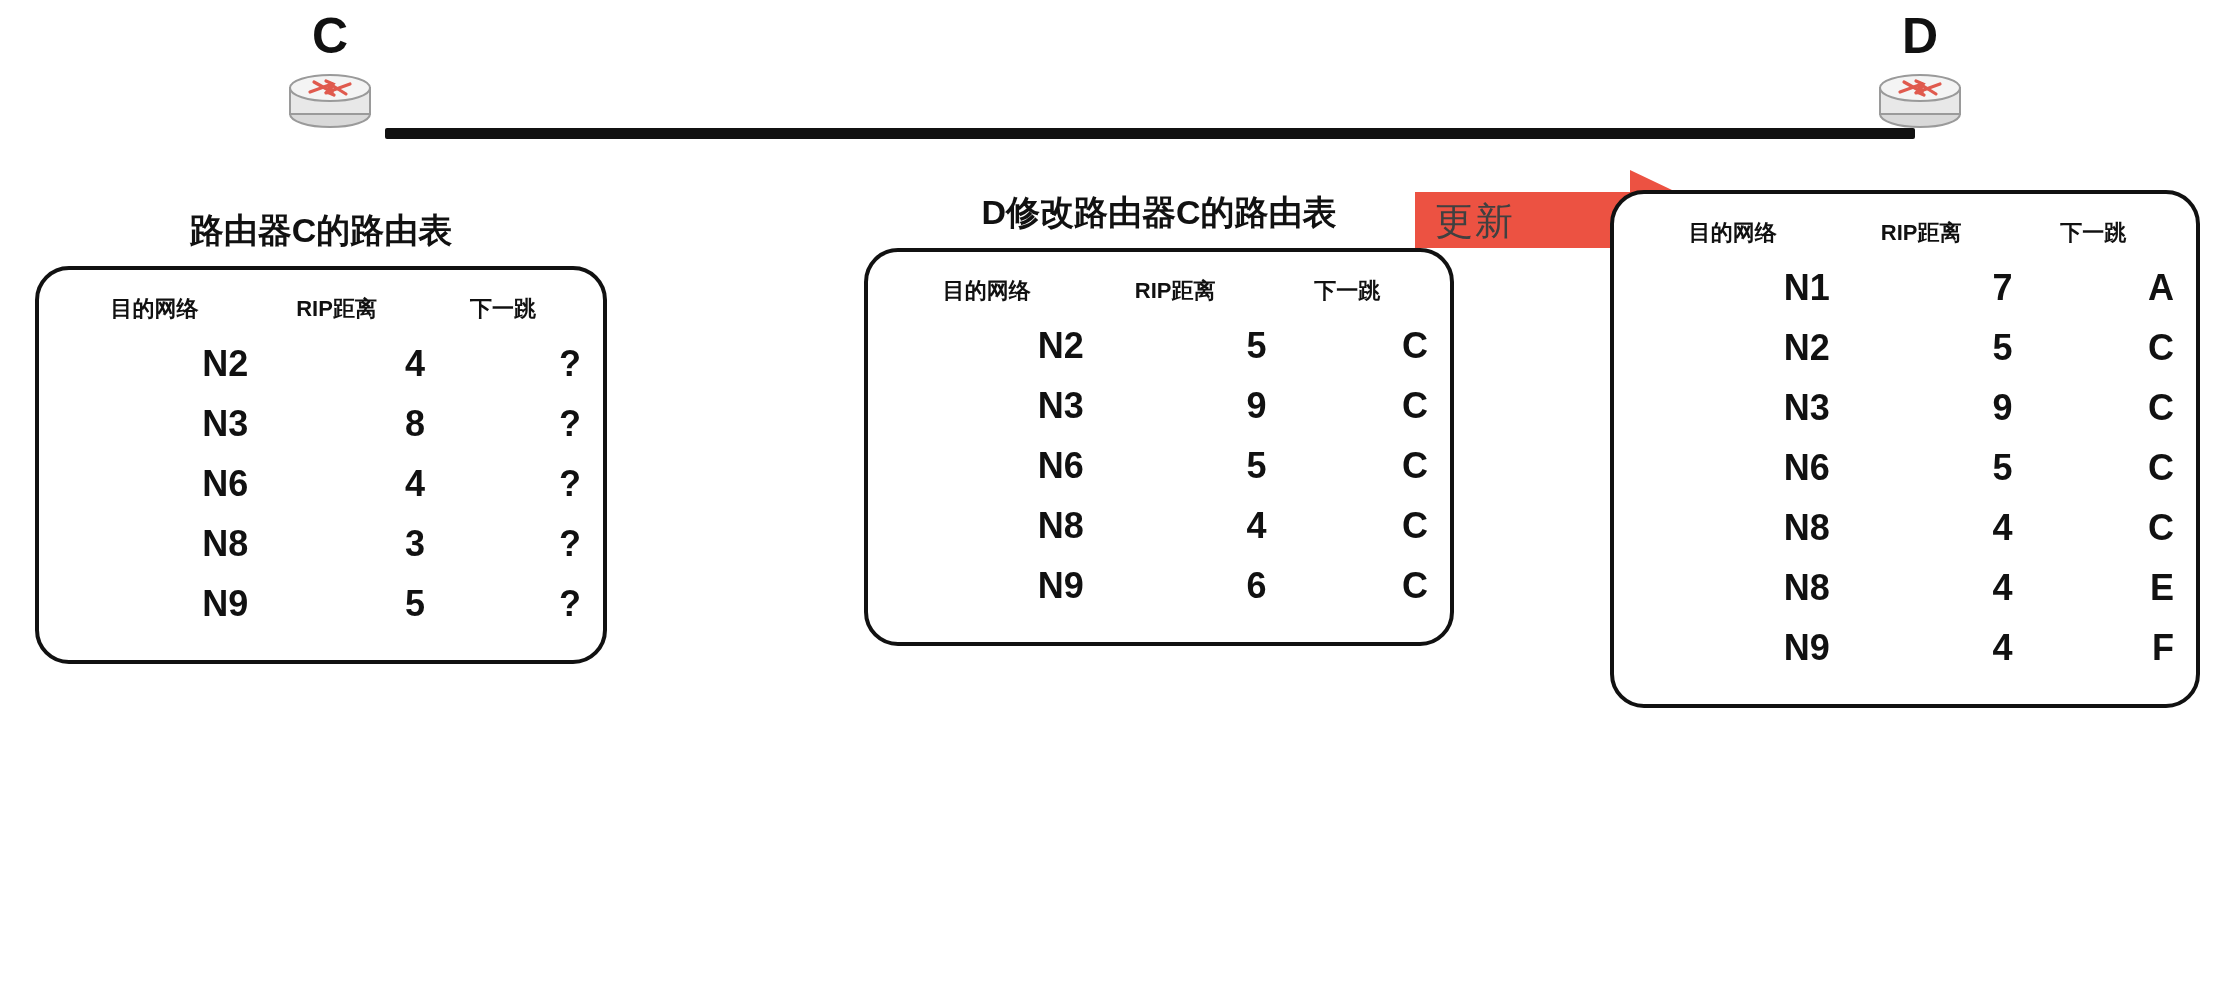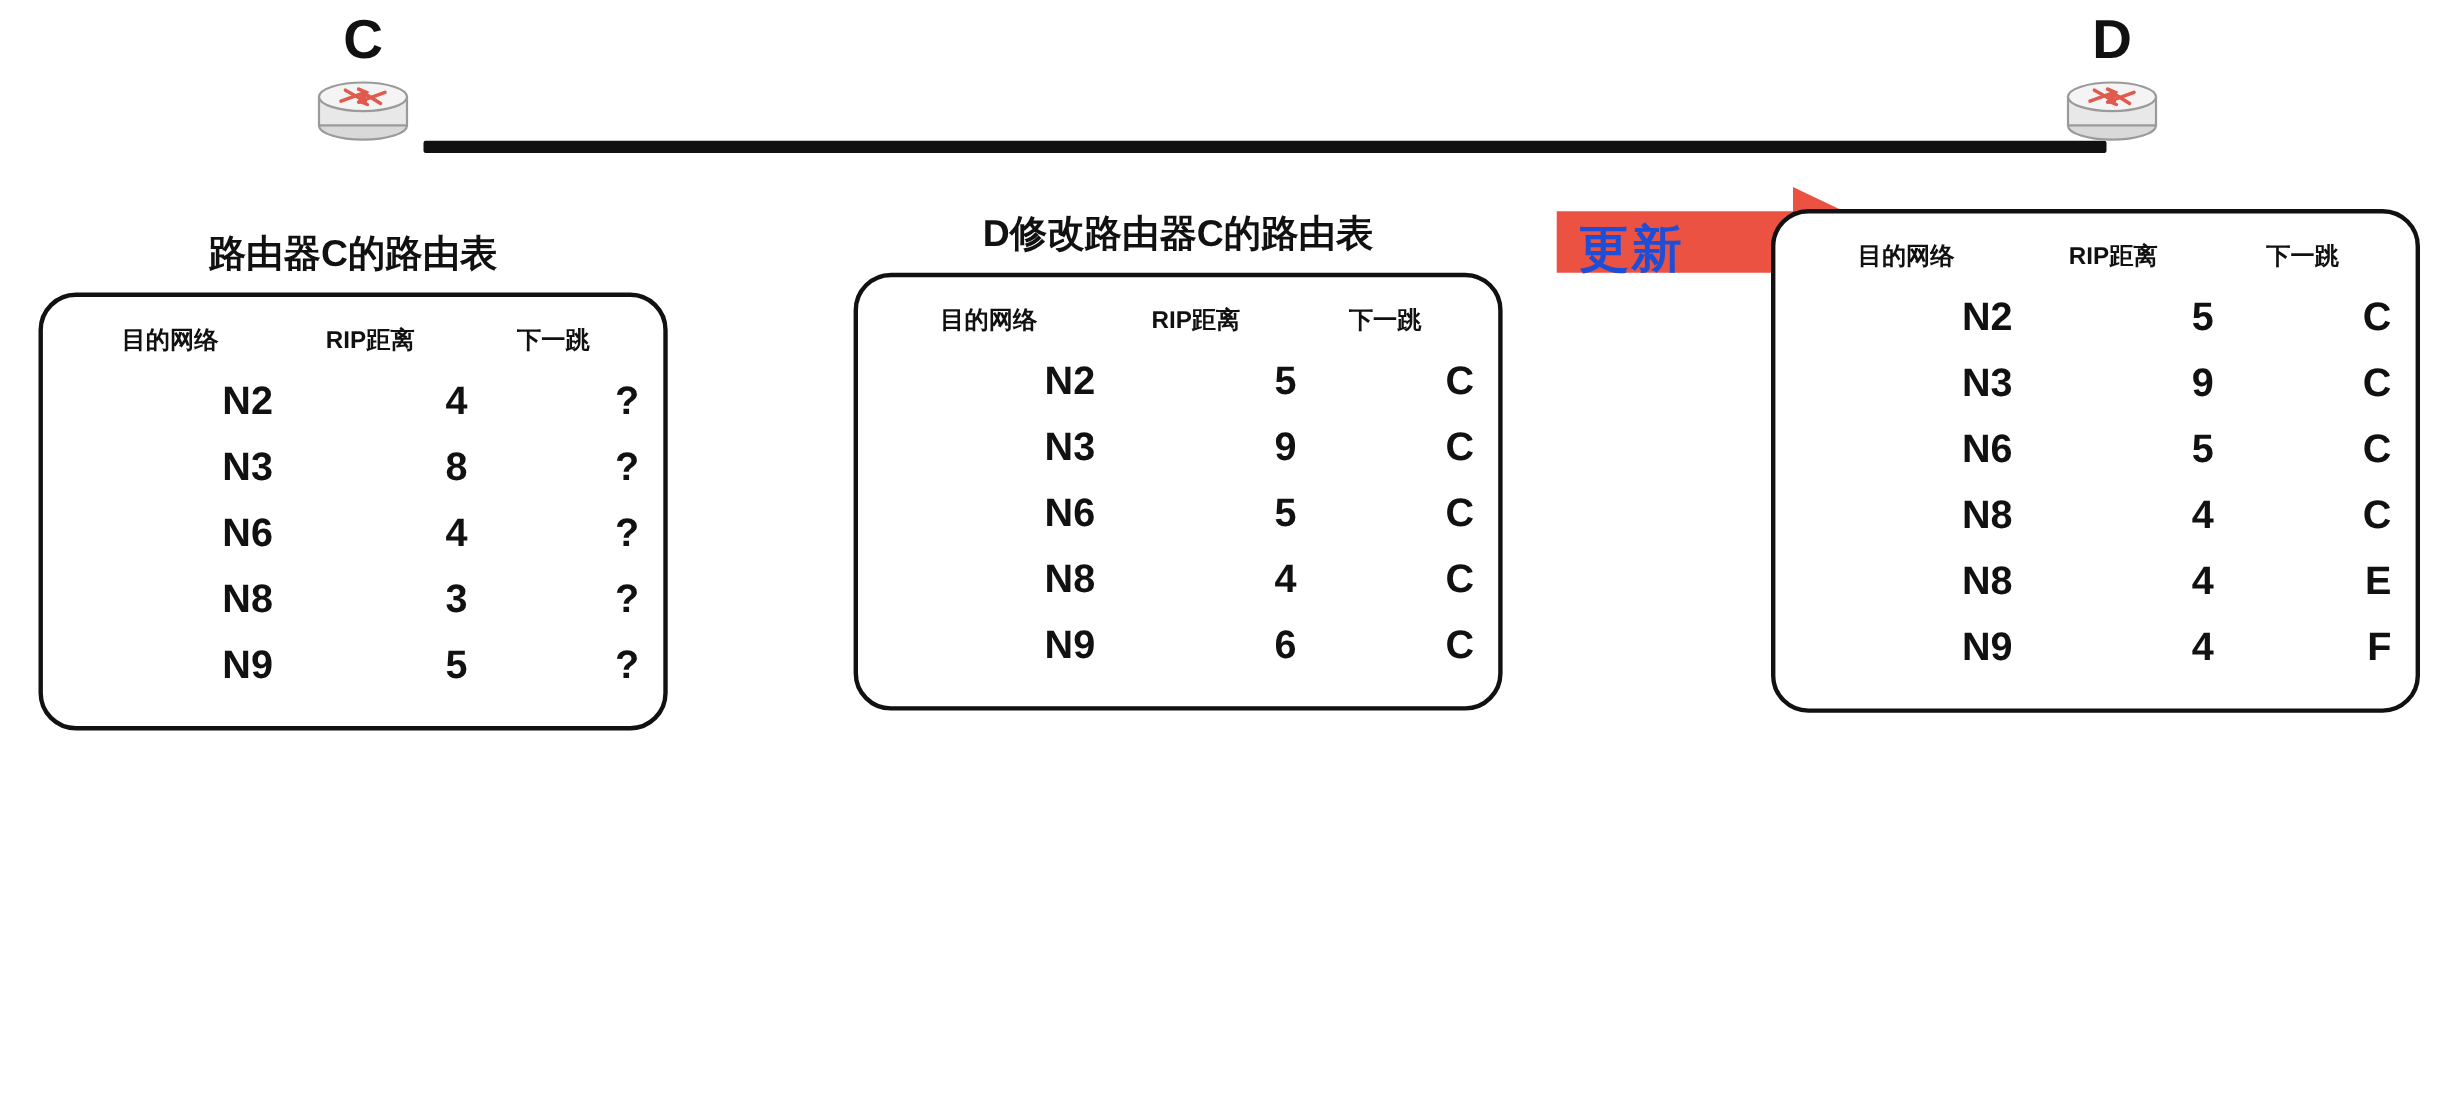--- a/index.html
+++ b/index.html
@@ -105,23 +105,23 @@
   
   .arrow-wrap {
     position: absolute;
     width: 320px;
     height: 110px;
   }
   .arrow-text {
     position: absolute;
     left: 20px;
     top: 26px;
-    font-size: 46px;
-    font-weight: bold;
-    color: #1d4ed8;
+    font-size: 38px;
+    font-weight: normal;
+    color: #404040;
     letter-spacing: 2px;
     z-index: 2;
   }
 </style>
 </head>
 <body>
 
 <div class="stage">
 
   <div class="link-line" style="left:385px; top:128px; width:1530px;"></div>
@@ -208,21 +208,21 @@
           <tr>
             <td>N9</td>
             <td>5</td>
             <td>?</td>
           </tr>
         </tbody>
       </table>
     </div>
   </div>
 
-  <div class="table-block" style="left:776px; top:190px; width:590px;">
+  <div class="table-block" style="left:864px; top:190px; width:590px;">
     <div class="table-title">D修改路由器C的路由表</div>
     <div class="table-box">
       <table class="rt">
         <thead>
           <tr>
             <th class="col-net">目的网络</th>
             <th class="col-dist">RIP距离</th>
             <th class="col-hop">下一跳</th>
           </tr>
         </thead>
@@ -262,20 +262,25 @@
       <table class="rt">
         <thead>
           <tr>
             <th class="col-net">目的网络</th>
             <th class="col-dist">RIP距离</th>
             <th class="col-hop">下一跳</th>
           </tr>
         </thead>
         <tbody>
           <tr>
+            <td>N1</td>
+            <td>7</td>
+            <td>A</td>
+          </tr>
+          <tr>
             <td>N2</td>
             <td class="red">5</td>
             <td>C</td>
           </tr>
           <tr>
             <td class="red">N3</td>
             <td class="red">9</td>
             <td class="red">C</td>
           </tr>
           <tr>

